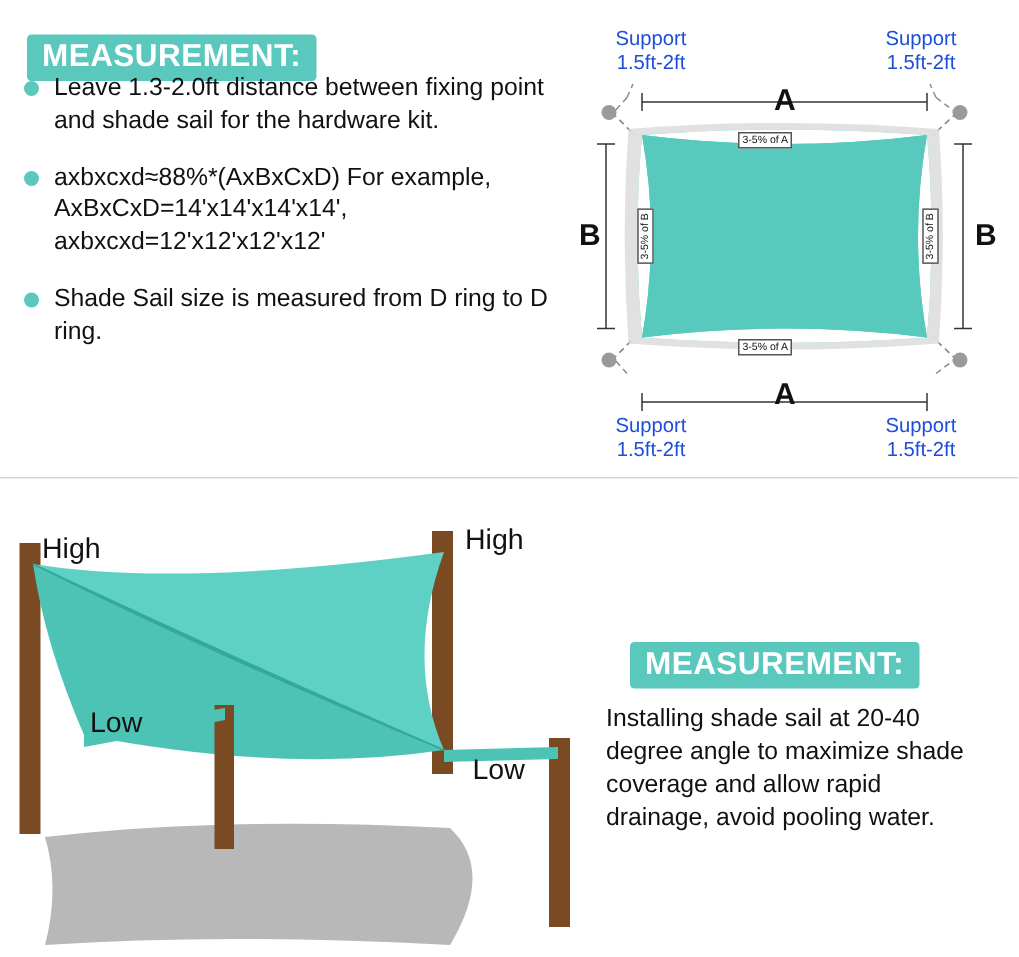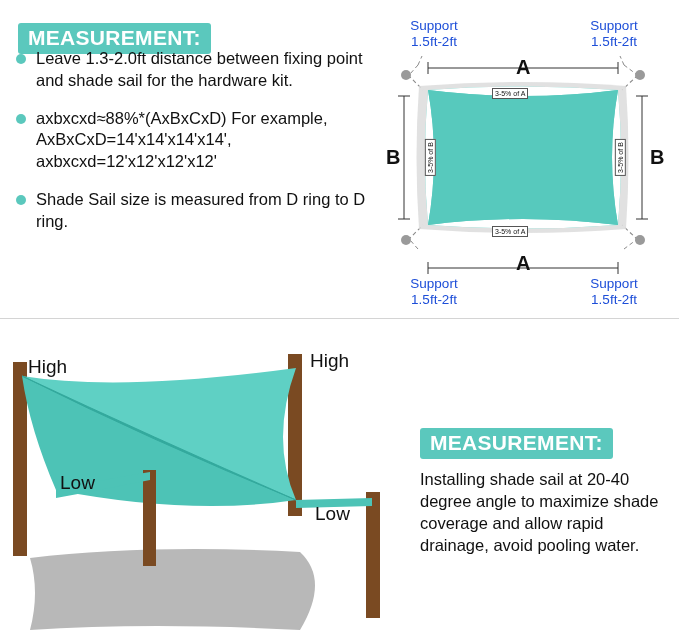--- a/index.html
+++ b/index.html
@@ -58,21 +58,21 @@
     top: 6px;
     width: 10px;
     height: 10px;
     border-radius: 50%;
     background: #5bc8bd;
   }
 
   
   .install-text {
     position: absolute;
-    left: 420px;
+    left: 404px;
     top: 468px;
     width: 250px;
     font-size: 16.5px;
     line-height: 1.34;
     color: #111;
   }
 
   
   .divider {
     position: absolute;

